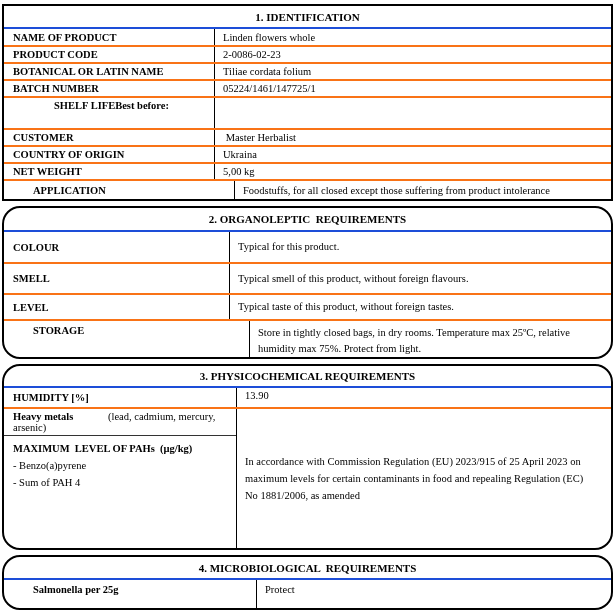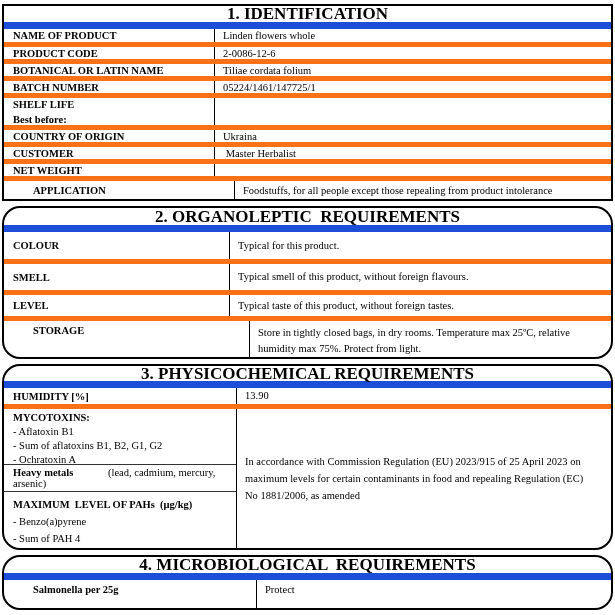--- a/index.html
+++ b/index.html
@@ -12,26 +12,26 @@
   }
   .page { width: 615px; height: 615px; padding-top: 4px; box-sizing: border-box; background: #fff; }
   .section {
     margin: 0 2px;
     border: 2px solid #000;
     background: #fff;
   }
   .sec-gap { margin-top: 5px; border-radius: 18px; }
   .sec-title {
     display: flex; align-items: center; justify-content: center;
-    font-weight: bold; font-size: 17px;
-    border-bottom: 7px solid #1d4ed8;
+    font-weight: bold; font-size: 11px;
+    border-bottom: 2px solid #1d4ed8;
     white-space: pre-wrap;
     box-sizing: border-box;
   }
-  .row { display: flex; border-bottom: 5px solid #f97316; box-sizing: border-box; }
+  .row { display: flex; border-bottom: 2px solid #f97316; box-sizing: border-box; }
   .row.last { border-bottom: none; margin-left: 20px; }
   .cell { box-sizing: border-box; }
   .label {
     font-weight: bold;
     padding-left: 9px; padding-right: 4px;
     border-right: 1px solid #000;
     display: flex; align-items: center;
     white-space: pre-wrap;
   }
   .value {
@@ -41,21 +41,21 @@
     white-space: pre-wrap;
   }
   .sec1 .label { width: 211px; }
   .sec2 .label { width: 226px; }
   .sec3 .label { width: 233px; }
   .sec4 .label { width: 233px; }
   .sec1 .sec-title { height: 23px; }
   .sec2 .sec-title { height: 24px; }
   .sec3 .sec-title { height: 22px; }
   .sec4 .sec-title { height: 23px; }
-  .label.two-line { flex-direction: column; align-items: flex-start; justify-content: center; line-height: 15px; }
+  .label.two-line { align-items: flex-start; justify-content: center; line-height: 15px; }
   .value.top { align-items: flex-start; padding-top: 2px; }
   .sec2 .value { padding-right: 30px; line-height: 16px; }
   .s3-body { display: flex; box-sizing: border-box; height: 139px; }
   .s3-left { width: 233px; border-right: 1px solid #000; box-sizing: border-box; display: flex; flex-direction: column; }
   .s3-block { box-sizing: border-box; padding-left: 9px; padding-right: 4px; }
   .s3-myco { height: 56px; border-bottom: 1px solid #333; padding-top: 2px; line-height: 14px; }
   .s3-heavy { height: 27px; border-bottom: 1px solid #333; display: flex; align-items: center; }
   .s3-pahs { flex: 1; padding-top: 4px; line-height: 17px; }
   .s3-heading { font-weight: bold; white-space: pre-wrap; }
   .s3-item { font-weight: normal; white-space: pre-wrap; }
@@ -74,50 +74,51 @@
 
   <div class="section sec1">
     <div class="sec-title">1. IDENTIFICATION</div>
 
     <div class="row" style="height:18px">
       <div class="cell label">NAME OF PRODUCT</div>
       <div class="cell value">Linden flowers whole</div>
     </div>
     <div class="row" style="height:17px">
       <div class="cell label">PRODUCT CODE</div>
-      <div class="cell value">2-0086-12-6</div>
+      <div class="cell value">2-0086-02-23</div>
     </div>
     <div class="row" style="height:17px">
       <div class="cell label">BOTANICAL OR LATIN NAME</div>
       <div class="cell value">Tiliae cordata folium</div>
     </div>
     <div class="row" style="height:17px">
       <div class="cell label">BATCH NUMBER</div>
       <div class="cell value">05224/1461/147725/1</div>
     </div>
     <div class="row" style="height:32px">
       <div class="cell label two-line">
         <span>SHELF LIFE</span>
         <span>Best before:</span>
       </div>
     </div>
     <div class="row" style="height:17px">
+      <div class="cell label">CUSTOMER</div>
+      <div class="cell value"> Master Herbalist</div>
+    </div>
+    <div class="row" style="height:17px">
       <div class="cell label">COUNTRY OF ORIGIN</div>
       <div class="cell value">Ukraina</div>
     </div>
     <div class="row" style="height:17px">
-      <div class="cell label">CUSTOMER</div>
-      <div class="cell value"> Master Herbalist</div>
-    </div>
-    <div class="row" style="height:17px">
       <div class="cell label">NET WEIGHT</div>
+      <div class="cell value">5,00 kg</div>
     </div>
     <div class="row last" style="height:18px">
       <div class="cell label">APPLICATION</div>
-      <div class="cell value">Foodstuffs, for all people except those repealing from product intolerance</div>
+      <div class="cell value">Foodstuffs, for all closed except those suffering from product intolerance</div>
     </div>
   </div>
 
   <div class="section sec2 sec-gap">
     <div class="sec-title">2. ORGANOLEPTIC  REQUIREMENTS</div>
 
     <div class="row" style="height:32px">
       <div class="cell label">COLOUR</div>
       <div class="cell value">Typical for this product.</div>
     </div>
@@ -138,26 +139,20 @@
   <div class="section sec3 sec-gap">
     <div class="sec-title">3. PHYSICOCHEMICAL REQUIREMENTS</div>
 
     <div class="row" style="height:21px">
       <div class="cell label">HUMIDITY [%]</div>
       <div class="cell value top">13.90</div>
     </div>
 
     <div class="s3-body">
       <div class="s3-left">
-        <div class="s3-block s3-myco">
-          <div class="s3-heading">MYCOTOXINS:</div>
-          <div class="s3-item">- Aflatoxin B1</div>
-          <div class="s3-item">- Sum of aflatoxins B1, B2, G1, G2</div>
-          <div class="s3-item">- Ochratoxin A</div>
-        </div>
         <div class="s3-block s3-heavy">
           <span><span class="bold-inline">Heavy metals</span><span style="white-space:pre-wrap;margin-left:32px;"> (lead, cadmium, mercury, arsenic)</span></span>
         </div>
         <div class="s3-block s3-pahs">
           <div class="s3-heading">MAXIMUM  LEVEL OF PAHs  (µg/kg)</div>
           <div class="s3-item">- Benzo(a)pyrene</div>
           <div class="s3-item">- Sum of PAH 4</div>
         </div>
       </div>
       <div class="s3-right">

